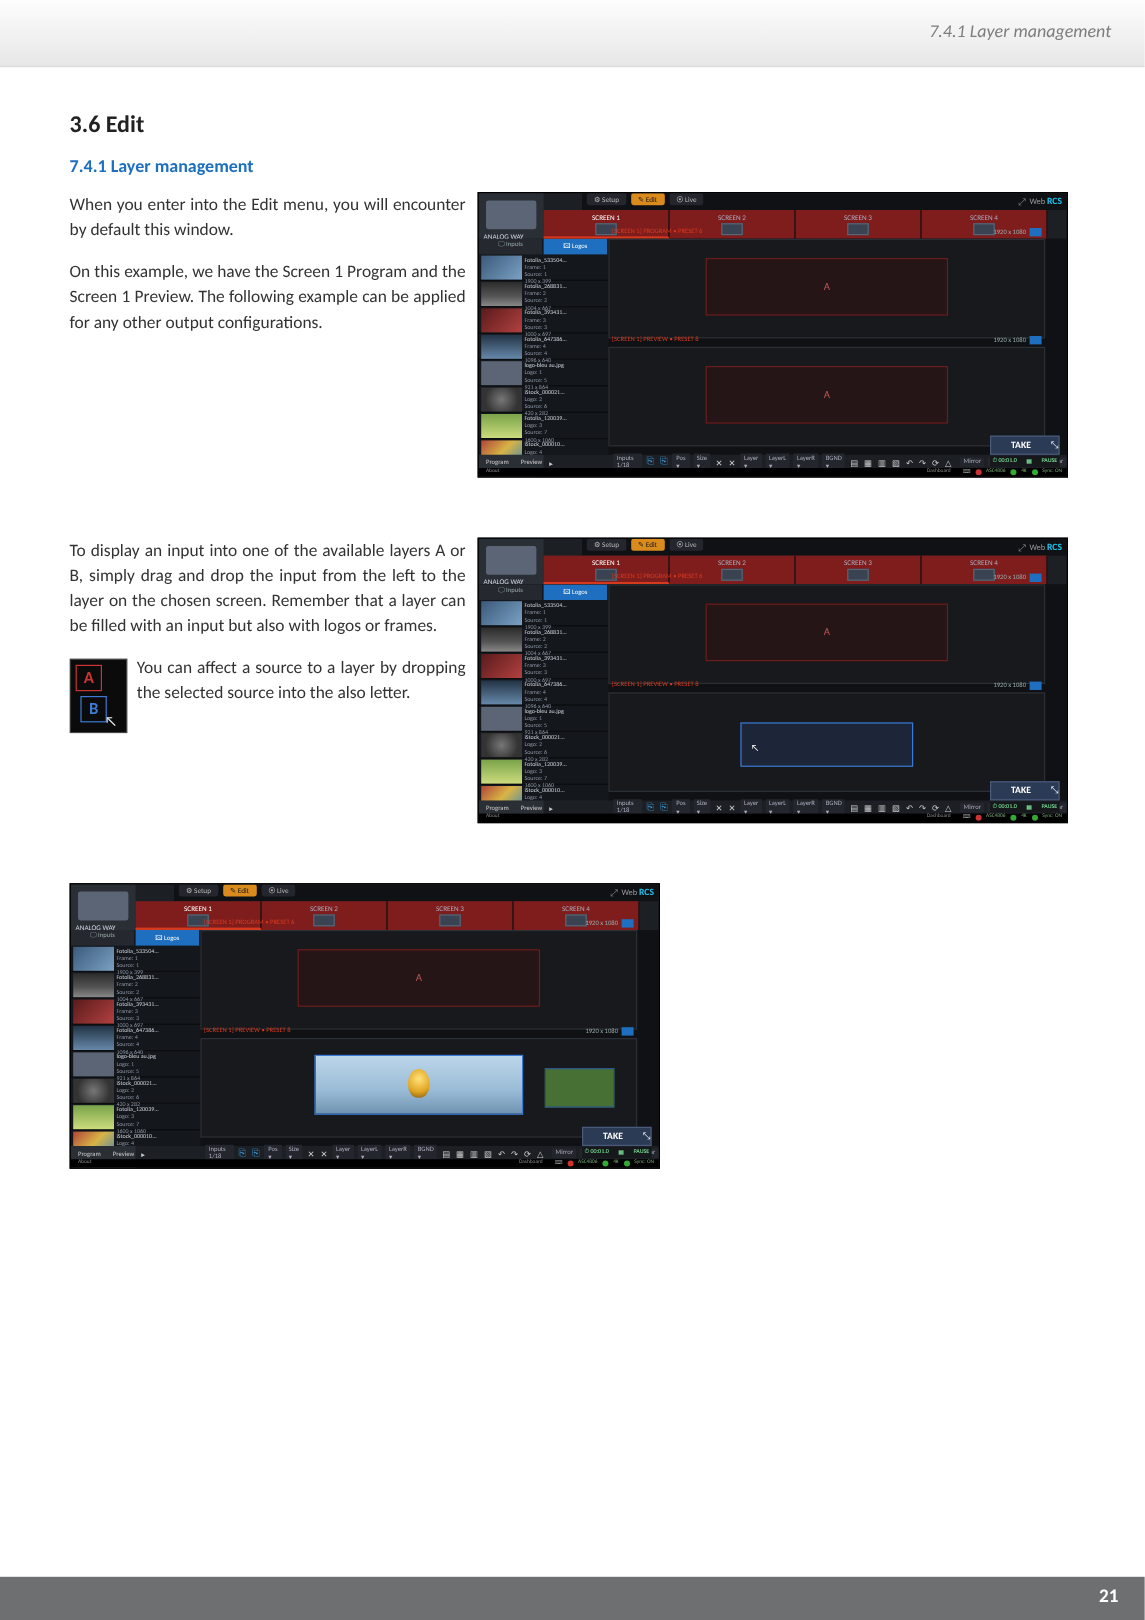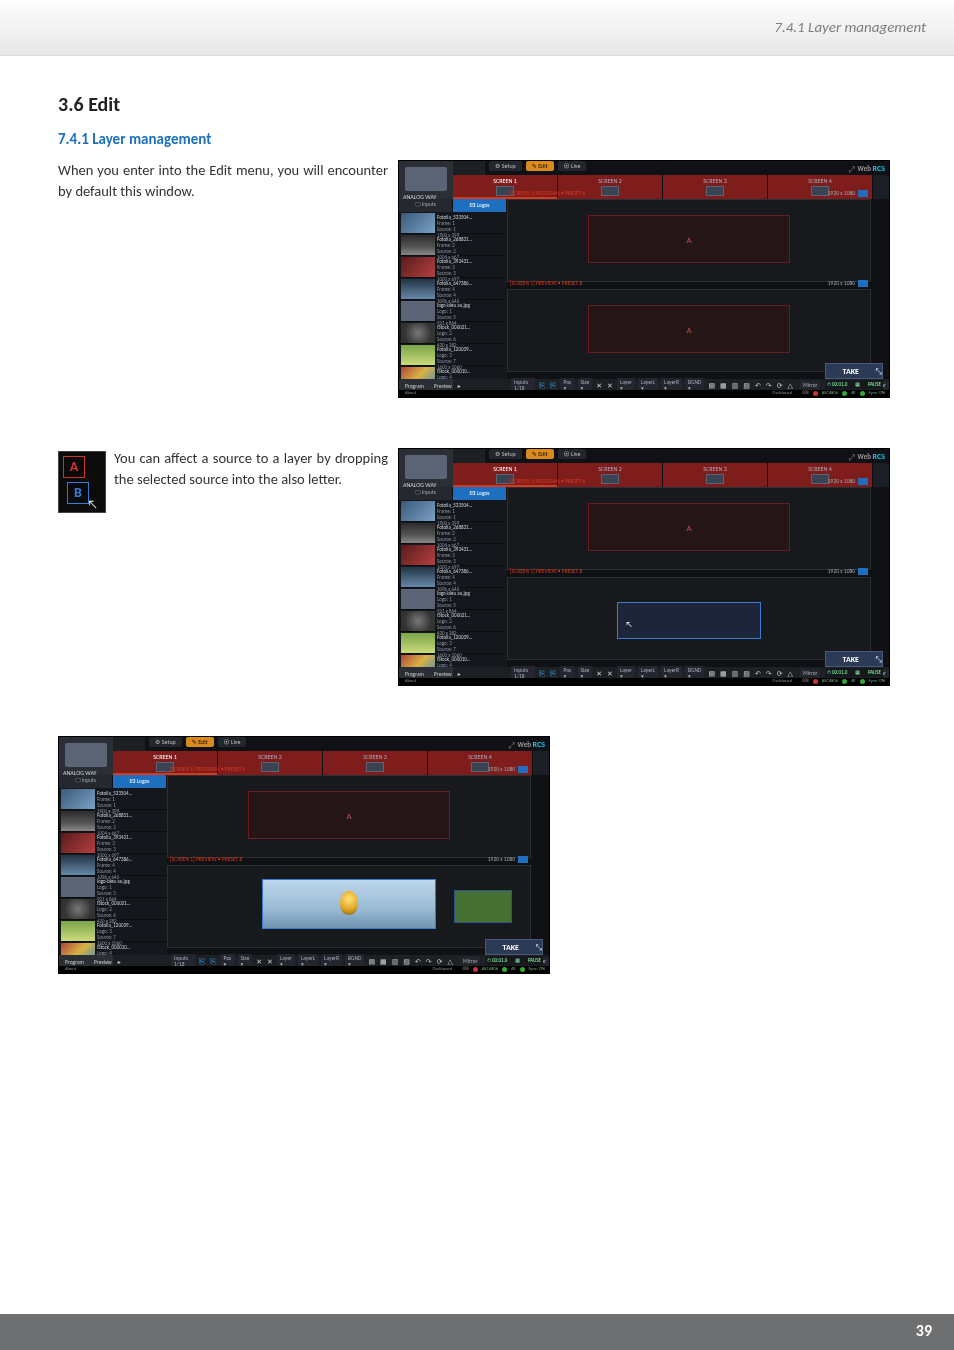--- a/index.html
+++ b/index.html
@@ -18,21 +18,21 @@
   .mini-B { position:absolute; left:8px; top:30px; width:22px; height:22px; border:1.5px solid #3b7bd6; color:#3b7bd6; font-weight:bold; font-size:14px; text-align:center; line-height:20px; }
   .mini-cursor { position:absolute; left:28px; top:44px; font-size:12px; color:#eee; }
   .shot { width: 492px; height: 238px; background: #1c1f24; border: 1px solid #000; position: relative; font-size: 6px; color:#ccc; overflow:hidden; }
   .shot .brandbar { position:absolute; left:0; top:0; width:54px; height:100%; background:#2a2e35; }
   .shot .brand-logo { position:absolute; left:6px; top:6px; width:42px; height:24px; background:#5b6575; border-radius:2px; }
   .shot .brand-txt { position:absolute; left:4px; top:32px; font-size:6px; color:#cfd5df; }
   .shot .topnav { position:absolute; left:54px; top:0; height:14px; right:0; background:#0f1114; display:flex; align-items:flex-start; gap:4px; padding-left:4px;margin-left:32px; }
   .shot .topnav .nv { padding:1px 6px; font-size:6px; color:#bbb; background:#23262c; border-radius:2px; }
   .shot .topnav .nv.edit { background:#d98b1e; color:#111; }
   .shot .rcs { position:absolute; right:4px; top:2px; font-size:8px; color:#19c3ec; font-weight:bold; }
-  .shot .rcs .w { color:#999; font-weight:bold; font-size:7px;margin-top:40px; }
+  .shot .rcs .w { color:#999; font-weight:normal; font-size:7px;margin-top:40px; }
   .shot .expand { position:absolute; right:34px; top:3px; color:#888; font-size:8px; }
   .shot .screentabs { position:absolute; left:54px; top:14px; right:16px; height:24px; background:#7f1d1d; display:flex; }
   .shot .screentabs .st { flex:1; text-align:center; font-size:6px; color:#aab; padding-top:2px; border-right:1px solid #0b0d10; position:relative; }
   .shot .screentabs .st .mon { width:18px; height:10px; margin:1px auto 0; background:#3a4352; border:1px solid #5a6475; }
   .shot .screentabs .st.sel { border-bottom:2px solid #d63a1e; color:#fff; }
   .shot .srclist { position:absolute; left:0; top:38px; width:108px; bottom:18px; background:#14171b; overflow:hidden; }
   .shot .srclist .hdr { display:flex; }
   .shot .srclist .hdr .hbtn { flex:1; background:#25282e; color:#9aa; font-size:5.5px; text-align:center; padding:2px 0; border-right:1px solid #0b0d10;}
   .shot .srclist .hdr .hbtn.logos { background:#1e6fbf; color:#fff; }
   .shot .srclist .itm { display:flex; height:22px; border-bottom:1px solid #0b0d10; }
@@ -89,20 +89,21 @@
     <div class="crumb">7.4.1 Layer management</div>
   </div>
 
   <div class="content">
     <div class="h2">3.6 Edit</div>
     <div class="h3">7.4.1 Layer management</div>
 
     <div class="row">
       <div class="leftcol">
         <p>When you enter into the Edit menu, you will encounter by default this window.</p>
+        <p>On this example, we have the Screen 1 Program and the Screen 1 Preview. The following example can be applied for any other output configurations.</p>
       </div>
       <div class="shot first">
           <div class="brandbar"></div>
           <div class="brand-logo"></div>
           <div class="brand-txt">ANALOG WAY</div>
           <div class="topnav">
             <span class="nv">⚙ Setup</span>
             <span class="nv edit">✎ Edit</span>
             <span class="nv">⦿ Live</span>
           </div>
@@ -263,20 +264,21 @@
             <span class="dot grn"></span>
             <span class="txt">4K</span>
             <span class="dot grn"></span>
             <span class="txt">Sync: ON</span>
           </div>
         </div>
     </div>
 
     <div class="row">
       <div class="leftcol">
+        <p>To display an input into one of the available layers A or B, simply drag and drop the input from the left to the layer on the chosen screen. Remember that a layer can be filled with an input but also with logos or frames.</p>
         <div style="overflow:hidden">
           <div class="mini-fig">
             <div class="mini-A">A</div>
             <div class="mini-B">B</div>
             <div class="mini-cursor">↖</div>
           </div>
           <p style="text-align:justify">You can affect a source to a layer by dropping the selected source into the also letter.</p>
         </div>
       </div>
       <div class="shot second">
@@ -618,15 +620,15 @@
             <span class="dot grn"></span>
             <span class="txt">4K</span>
             <span class="dot grn"></span>
             <span class="txt">Sync: ON</span>
           </div>
         </div>
     </div>
   </div>
 
   <div class="page-footer">
-    <div class="num">39</div>
+    <div class="num">21</div>
   </div>
 </div>
 
 </body></html>

